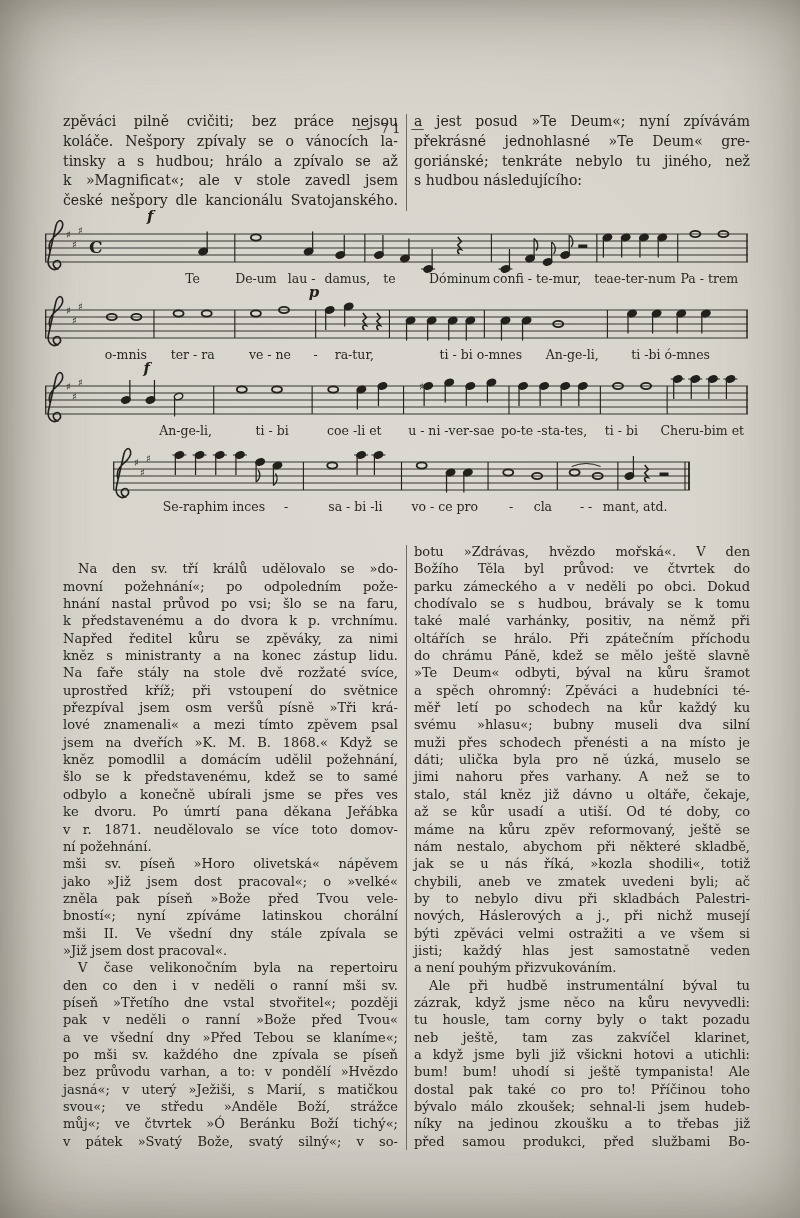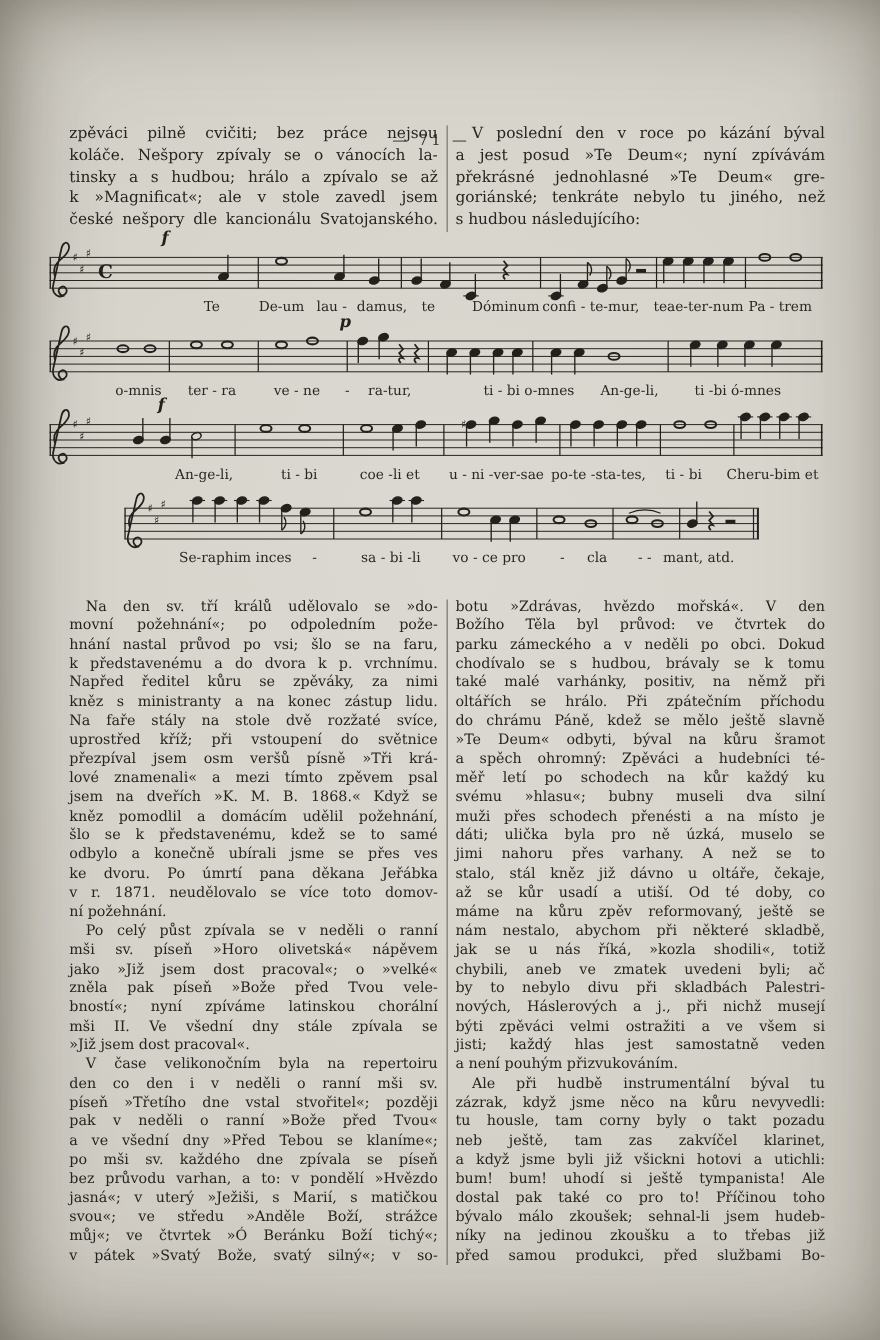--- a/index.html
+++ b/index.html
@@ -36,21 +36,20 @@
   <div class="cols top-cols">
     <div class="col">
         <div class="tline">zpěváci pilně cvičiti; bez práce nejsou</div>
         <div class="tline">koláče. Nešpory zpívaly se o vánocích la-</div>
         <div class="tline">tinsky a s hudbou; hrálo a zpívalo se až</div>
         <div class="tline">k »Magnificat«; ale v stole zavedl jsem</div>
         <div class="tline">české nešpory dle kancionálu Svatojanského.</div>
       </div>
     <div class="vrule"></div>
     <div class="col right">
-        <div class="tline in">V poslední den v roce po kázání býval</div>
         <div class="tline">a jest posud »Te Deum«; nyní zpívávám</div>
         <div class="tline">překrásné jednohlasné »Te Deum« gre-</div>
         <div class="tline">goriánské; tenkráte nebylo tu jiného, než</div>
         <div class="tline nj">s hudbou následujícího:</div>
       </div>
   </div>
 
   <div class="music">
     <div class="staff-block">
         <svg viewBox="0 0 703 78" width="703" height="78">
@@ -340,21 +339,20 @@
         <div class="tline">uprostřed kříž; při vstoupení do světnice</div>
         <div class="tline">přezpíval jsem osm veršů písně »Tři krá-</div>
         <div class="tline">lové znamenali« a mezi tímto zpěvem psal</div>
         <div class="tline">jsem na dveřích »K. M. B. 1868.« Když se</div>
         <div class="tline">kněz pomodlil a domácím udělil požehnání,</div>
         <div class="tline">šlo se k představenému, kdež se to samé</div>
         <div class="tline">odbylo a konečně ubírali jsme se přes ves</div>
         <div class="tline">ke dvoru. Po úmrtí pana děkana Jeřábka</div>
         <div class="tline">v r. 1871. neudělovalo se více toto domov-</div>
         <div class="tline nj">ní požehnání.</div>
-        <div class="tline in">Po celý půst zpívala se v neděli o ranní</div>
         <div class="tline">mši sv. píseň »Horo olivetská« nápěvem</div>
         <div class="tline">jako »Již jsem dost pracoval«; o »velké«</div>
         <div class="tline">zněla pak píseň »Bože před Tvou vele-</div>
         <div class="tline">bností«; nyní zpíváme latinskou chorální</div>
         <div class="tline">mši II. Ve všední dny stále zpívala se</div>
         <div class="tline nj">»Již jsem dost pracoval«.</div>
         <div class="tline in">V čase velikonočním byla na repertoiru</div>
         <div class="tline">den co den i v neděli o ranní mši sv.</div>
         <div class="tline">píseň »Třetího dne vstal stvořitel«; později</div>
         <div class="tline">pak v neděli o ranní »Bože před Tvou«</div>

